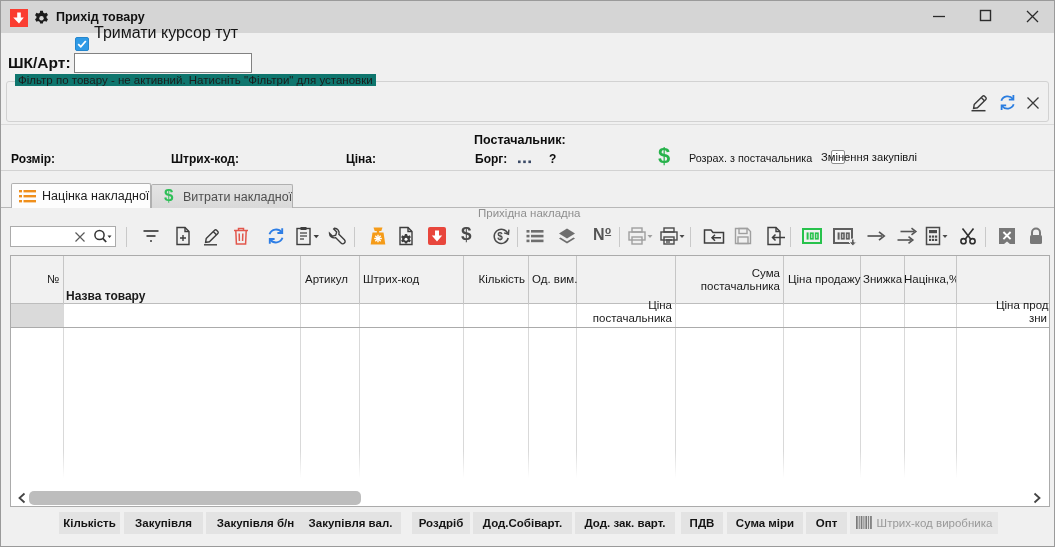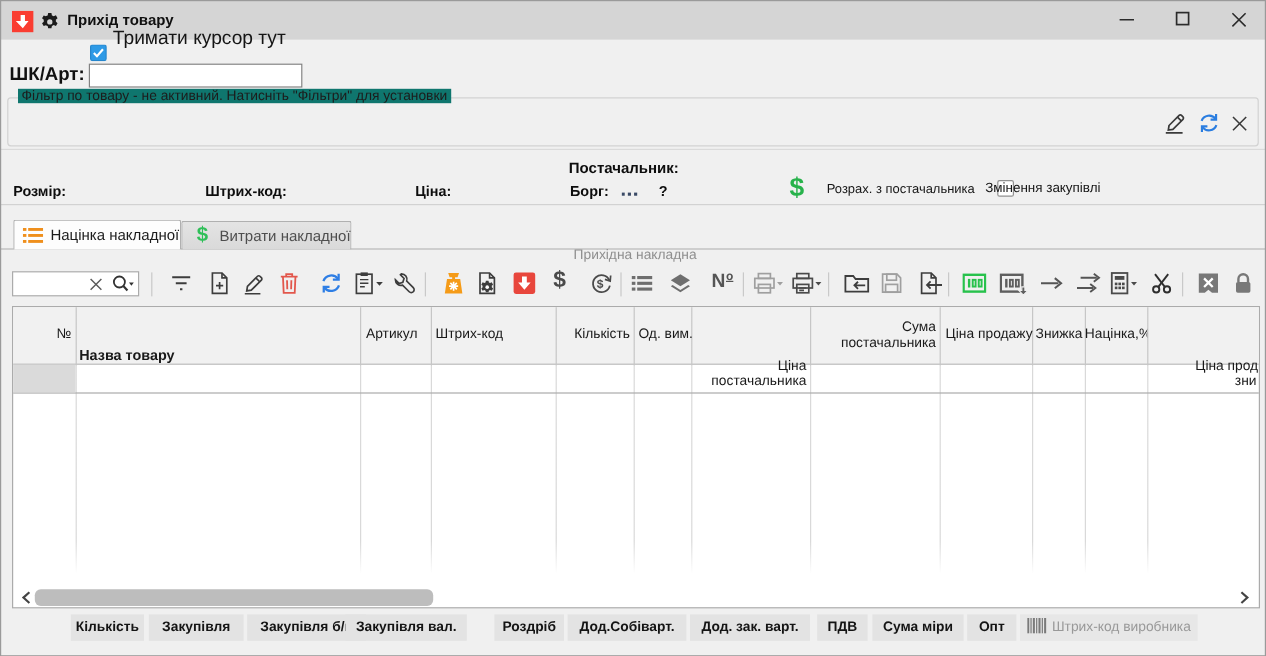--- a/index.html
+++ b/index.html
@@ -387,21 +387,21 @@
  <div class="hthumb"></div>
  <svg class="abs" style="left:1021px;top:236px" width="10" height="12" viewBox="0 0 10 12">
   <path d="M2.5 1.5 L7.5 6 L2.5 10.5" fill="none" stroke="#444" stroke-width="1.8"></path>
  </svg>
 </div>
 
 <div class="bbtn" style="left:11px;width:45px;margin-top:36px;">Арт <span style="font-weight:normal;color:#333;">0</span></div>
 <div class="bbtn" style="left:59px;width:61px;">Кількість</div>
 <div class="bbtn" style="left:124px;width:79px;">Закупівля</div>
 <div class="bbtn" style="left:206px;width:99px;">Закупівля б/н</div>
-<div class="bbtn" style="left:288px;width:101px;">Закупівля вал.</div>
+<div class="bbtn" style="left:300px;width:101px;">Закупівля вал.</div>
 <div class="bbtn" style="left:412px;width:58px;">Роздріб</div>
 <div class="bbtn" style="left:473px;width:99px;">Дод.Собіварт.</div>
 <div class="bbtn" style="left:575px;width:100px;">Дод. зак. варт.</div>
 <div class="bbtn" style="left:681px;width:42px;">ПДВ</div>
 <div class="bbtn" style="left:727px;width:76px;">Сума міри</div>
 <div class="bbtn" style="left:806px;width:41px;">Опт</div>
 <div class="bbtn" style="left:850px;width:148px;font-weight:normal;color:#999;background:#e7e7e7;">
  <svg style="vertical-align:-2px;margin-right:4px;" width="17" height="13" viewBox="0 0 17 13">
   <g fill="#7a7a7a">
         <rect x="0" y="0" width="1.7" height="13"></rect>

